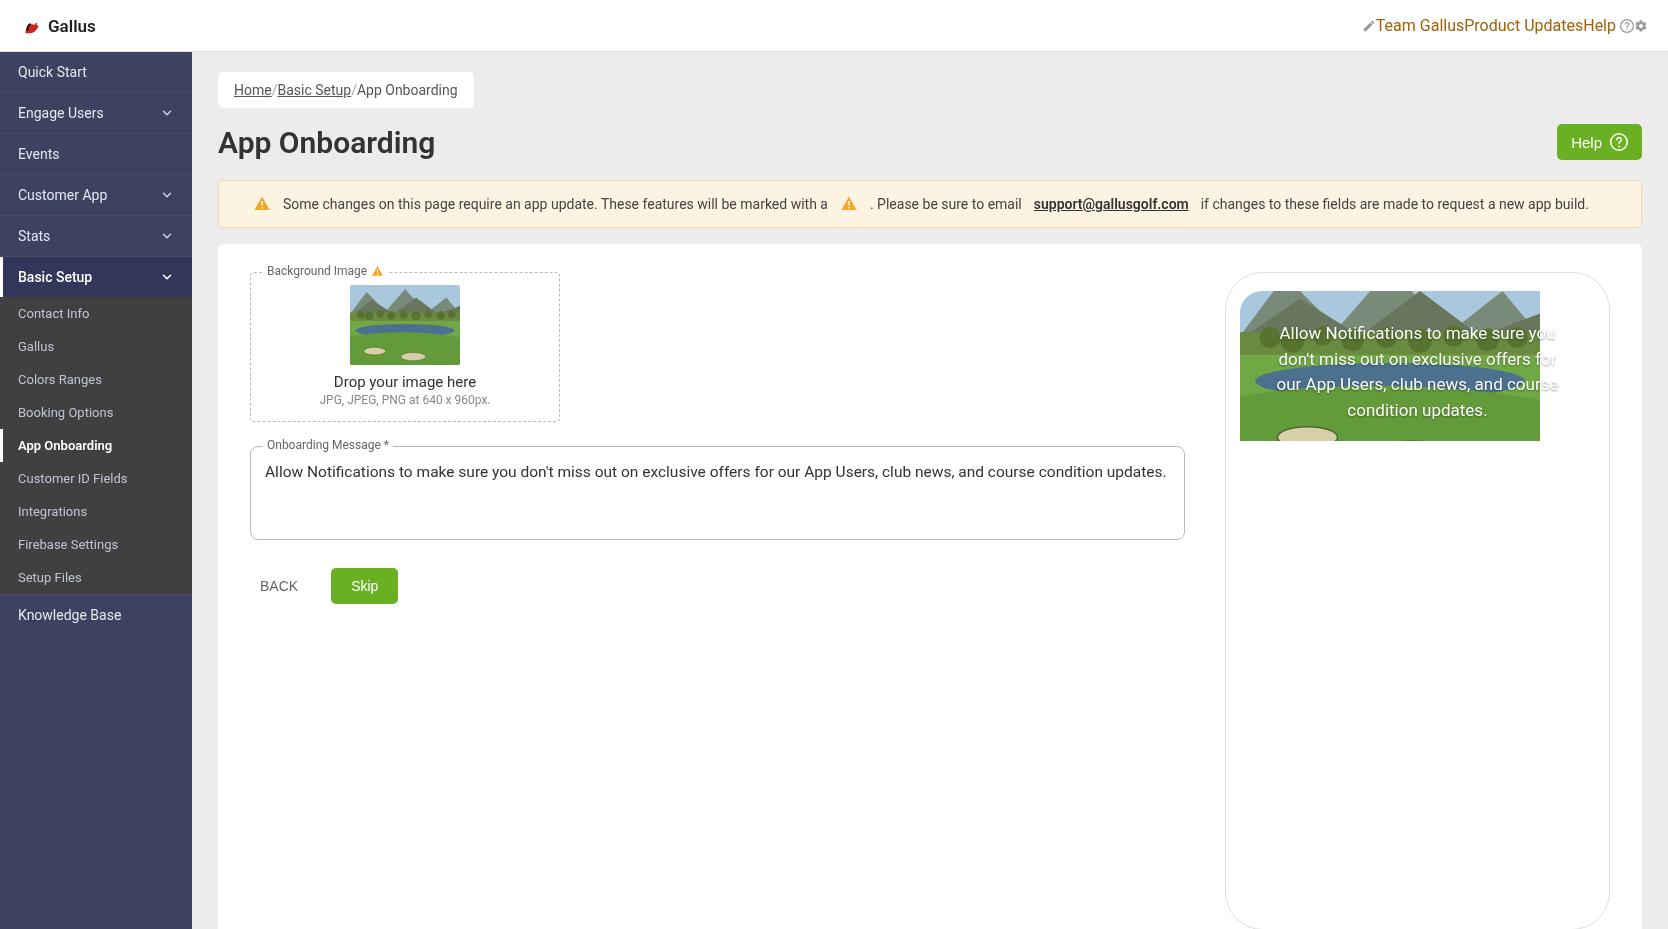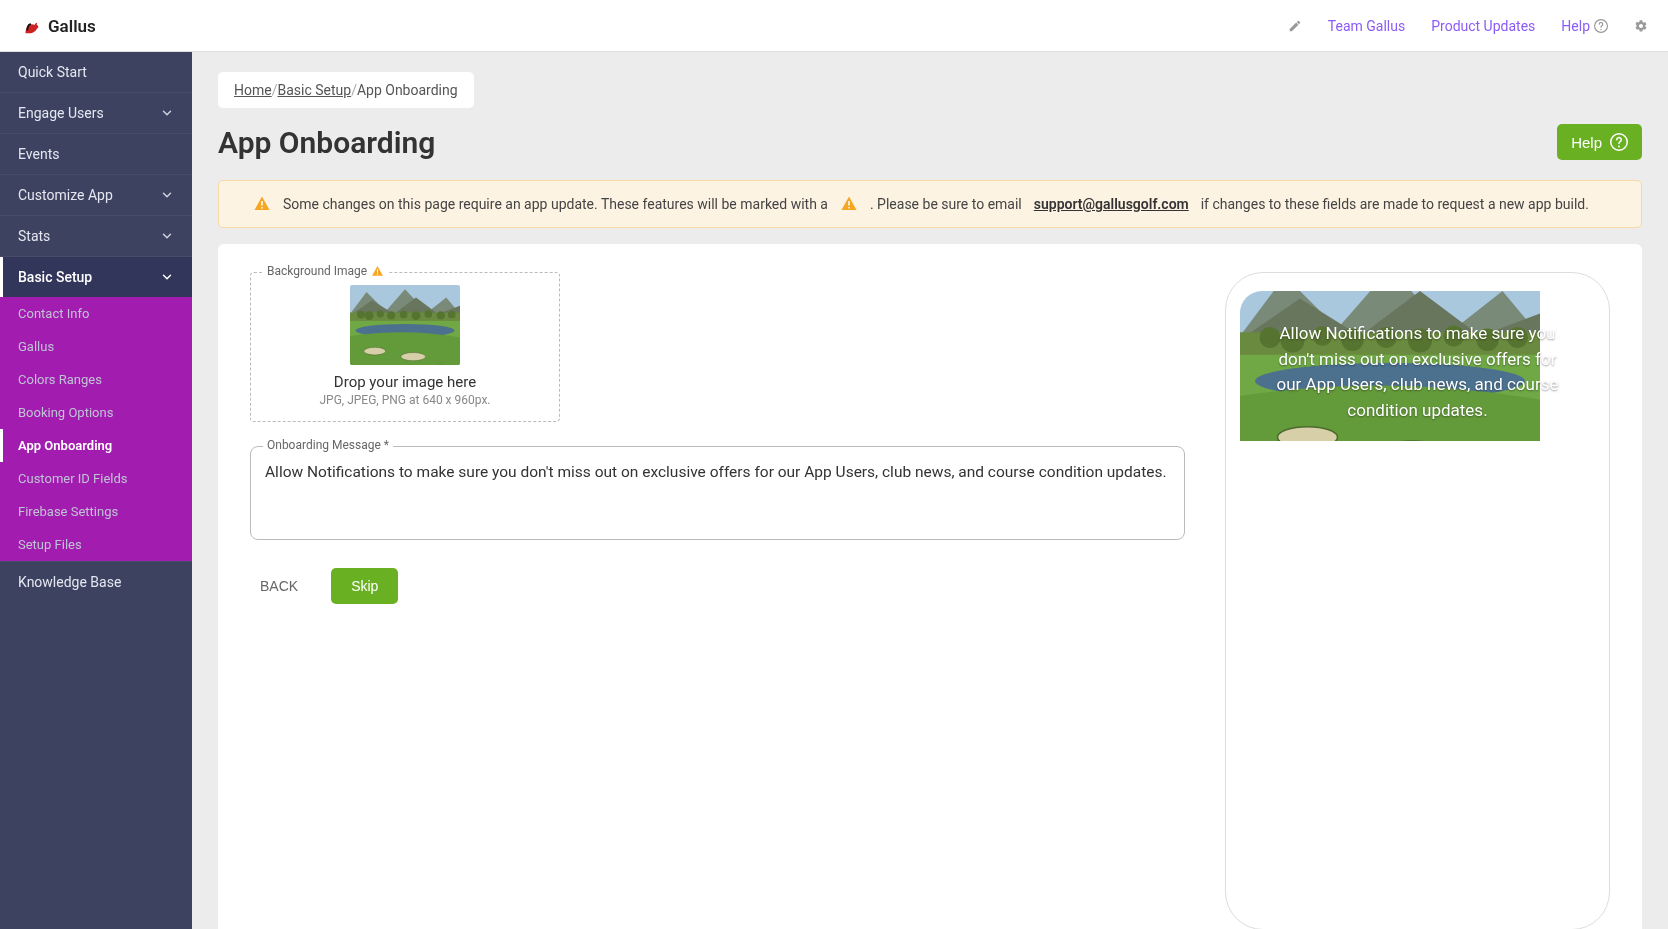--- a/index.html
+++ b/index.html
@@ -2,31 +2,31 @@
 <html><head>
 <meta charset="utf-8">
 <style>
 * { box-sizing: border-box; margin: 0; padding: 0; }
 body { font-family: -apple-system, BlinkMacSystemFont, "Segoe UI", Roboto, sans-serif; background: #ececec; color: #333; }
 
 
 .topbar { background: #fff; height: 52px; border-bottom: 1px solid #ddd; display: flex; align-items: center; padding: 0 20px; justify-content: space-between; }
 .logo { display: flex; align-items: center; gap: 6px; font-weight: 600; font-size: 17px; color: #222; }
 .logo-icon { width: 22px; height: 22px; }
-.topnav { display: flex; align-items: center; gap: 26px; font-size: 14px; color: #8b5cf6; }
+.topnav { display: flex; align-items: center; font-size: 16px; color: #a16207; }
 .topnav-item { cursor: pointer; display: flex; align-items: center; gap: 4px; }
 .topnav-item svg { width: 14px; height: 14px; }
 
 
 .layout { display: flex; min-height: calc(100vh - 44px); }
 .sidebar { width: 192px; background: #3c4260; color: #cfd2e0; font-size: 14px; display: flex; flex-direction: column; }
 .sidebar .nav-group { border-bottom: 1px solid rgba(255,255,255,0.05); }
 .sidebar .nav-item { padding: 12px 18px; cursor: pointer; display: flex; align-items: center; justify-content: space-between; }
 .sidebar .nav-item.top-level { color: #e5e7f0; }
-.sidebar .nav-item.sub { padding: 9px 18px; font-size: 13px; color: #bfc3d5; background: #a21caf; }
+.sidebar .nav-item.sub { padding: 9px 18px; font-size: 13px; color: #bfc3d5; background: #404040; }
 .sidebar .nav-item.sub.active { color: #fff; font-weight: 600; border-left: 3px solid #fff; padding-left: 15px; }
 .sidebar .nav-item.expanded { background: #31365a; color: #fff; font-weight: 500; border-left: 3px solid #fff; padding-left: 15px; }
 .chevron { width: 14px; height: 14px; }
 
 .main { flex: 1; padding: 0 0 40px 0; overflow: auto; }
 .crumbs-wrap { padding: 20px 26px 0 26px; }
 .crumbs { background: #fff; border-radius: 5px; padding: 10px 16px; font-size: 14px; color: #555; display: inline-flex; gap: 0; align-items: center; }
 .crumbs a { color: #555; text-decoration: underline; }
 .crumbs .sep { color: #aaa; }
 
@@ -192,21 +192,21 @@
           <svg class="chevron" style="color:#cfd2e0">
             <use href="#chev-down"></use>
           </svg>
         </div>
       </div>
     <div class="nav-group">
         <div class="nav-item top-level">Events</div>
       </div>
     <div class="nav-group">
         <div class="nav-item top-level">
-          <span>Customize App</span>
+          <span>Customer App</span>
           <svg class="chevron" style="color:#cfd2e0">
             <use href="#chev-down"></use>
           </svg>
         </div>
       </div>
     <div class="nav-group">
         <div class="nav-item top-level">
           <span>Stats</span>
           <svg class="chevron" style="color:#cfd2e0">
             <use href="#chev-down"></use>
@@ -219,20 +219,21 @@
           <svg class="chevron" style="color:#fff">
             <use href="#chev-down"></use>
           </svg>
         </div>
       <div class="nav-item sub">Contact Info</div>
       <div class="nav-item sub">Gallus</div>
       <div class="nav-item sub">Colors Ranges</div>
       <div class="nav-item sub">Booking Options</div>
       <div class="nav-item sub active">App Onboarding</div>
       <div class="nav-item sub">Customer ID Fields</div>
+      <div class="nav-item sub">Integrations</div>
       <div class="nav-item sub">Firebase Settings</div>
       <div class="nav-item sub">Setup Files</div>
     </div>
     <div class="nav-item top-level">Knowledge Base</div>
   </aside>
 
   <main class="main">
     <div class="crumbs-wrap">
       <div class="crumbs">
         <a href="#">Home</a>

